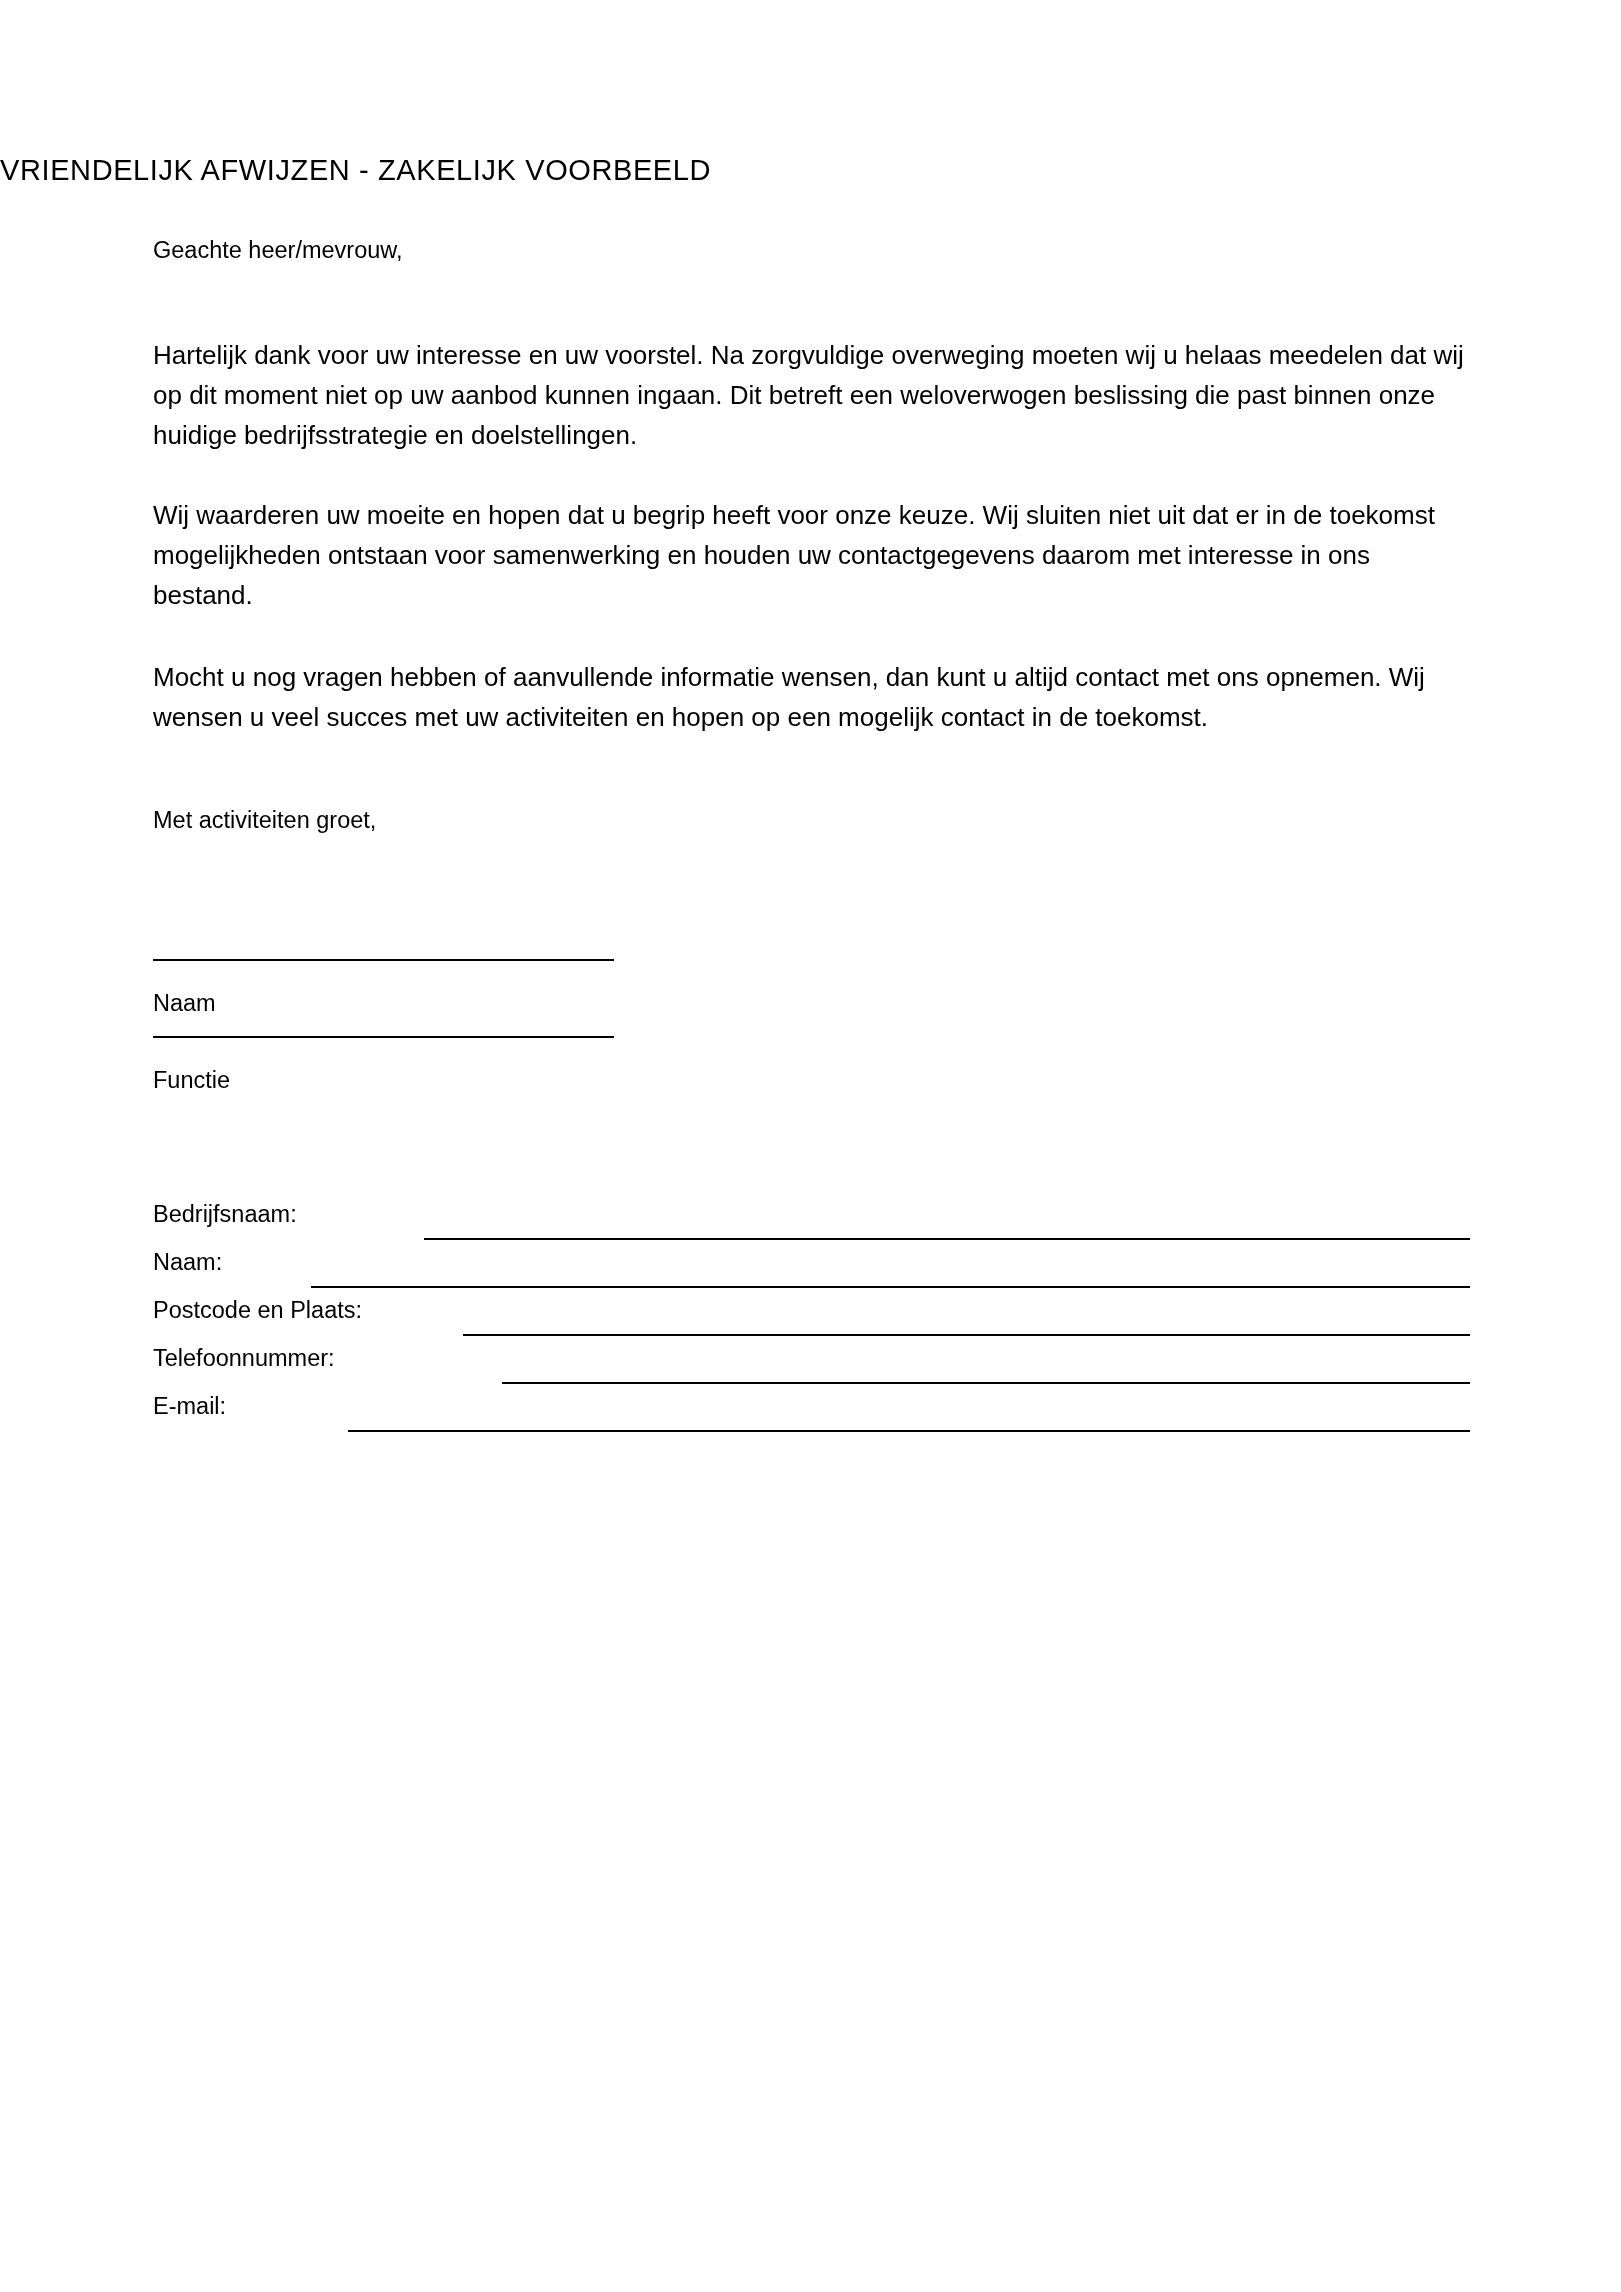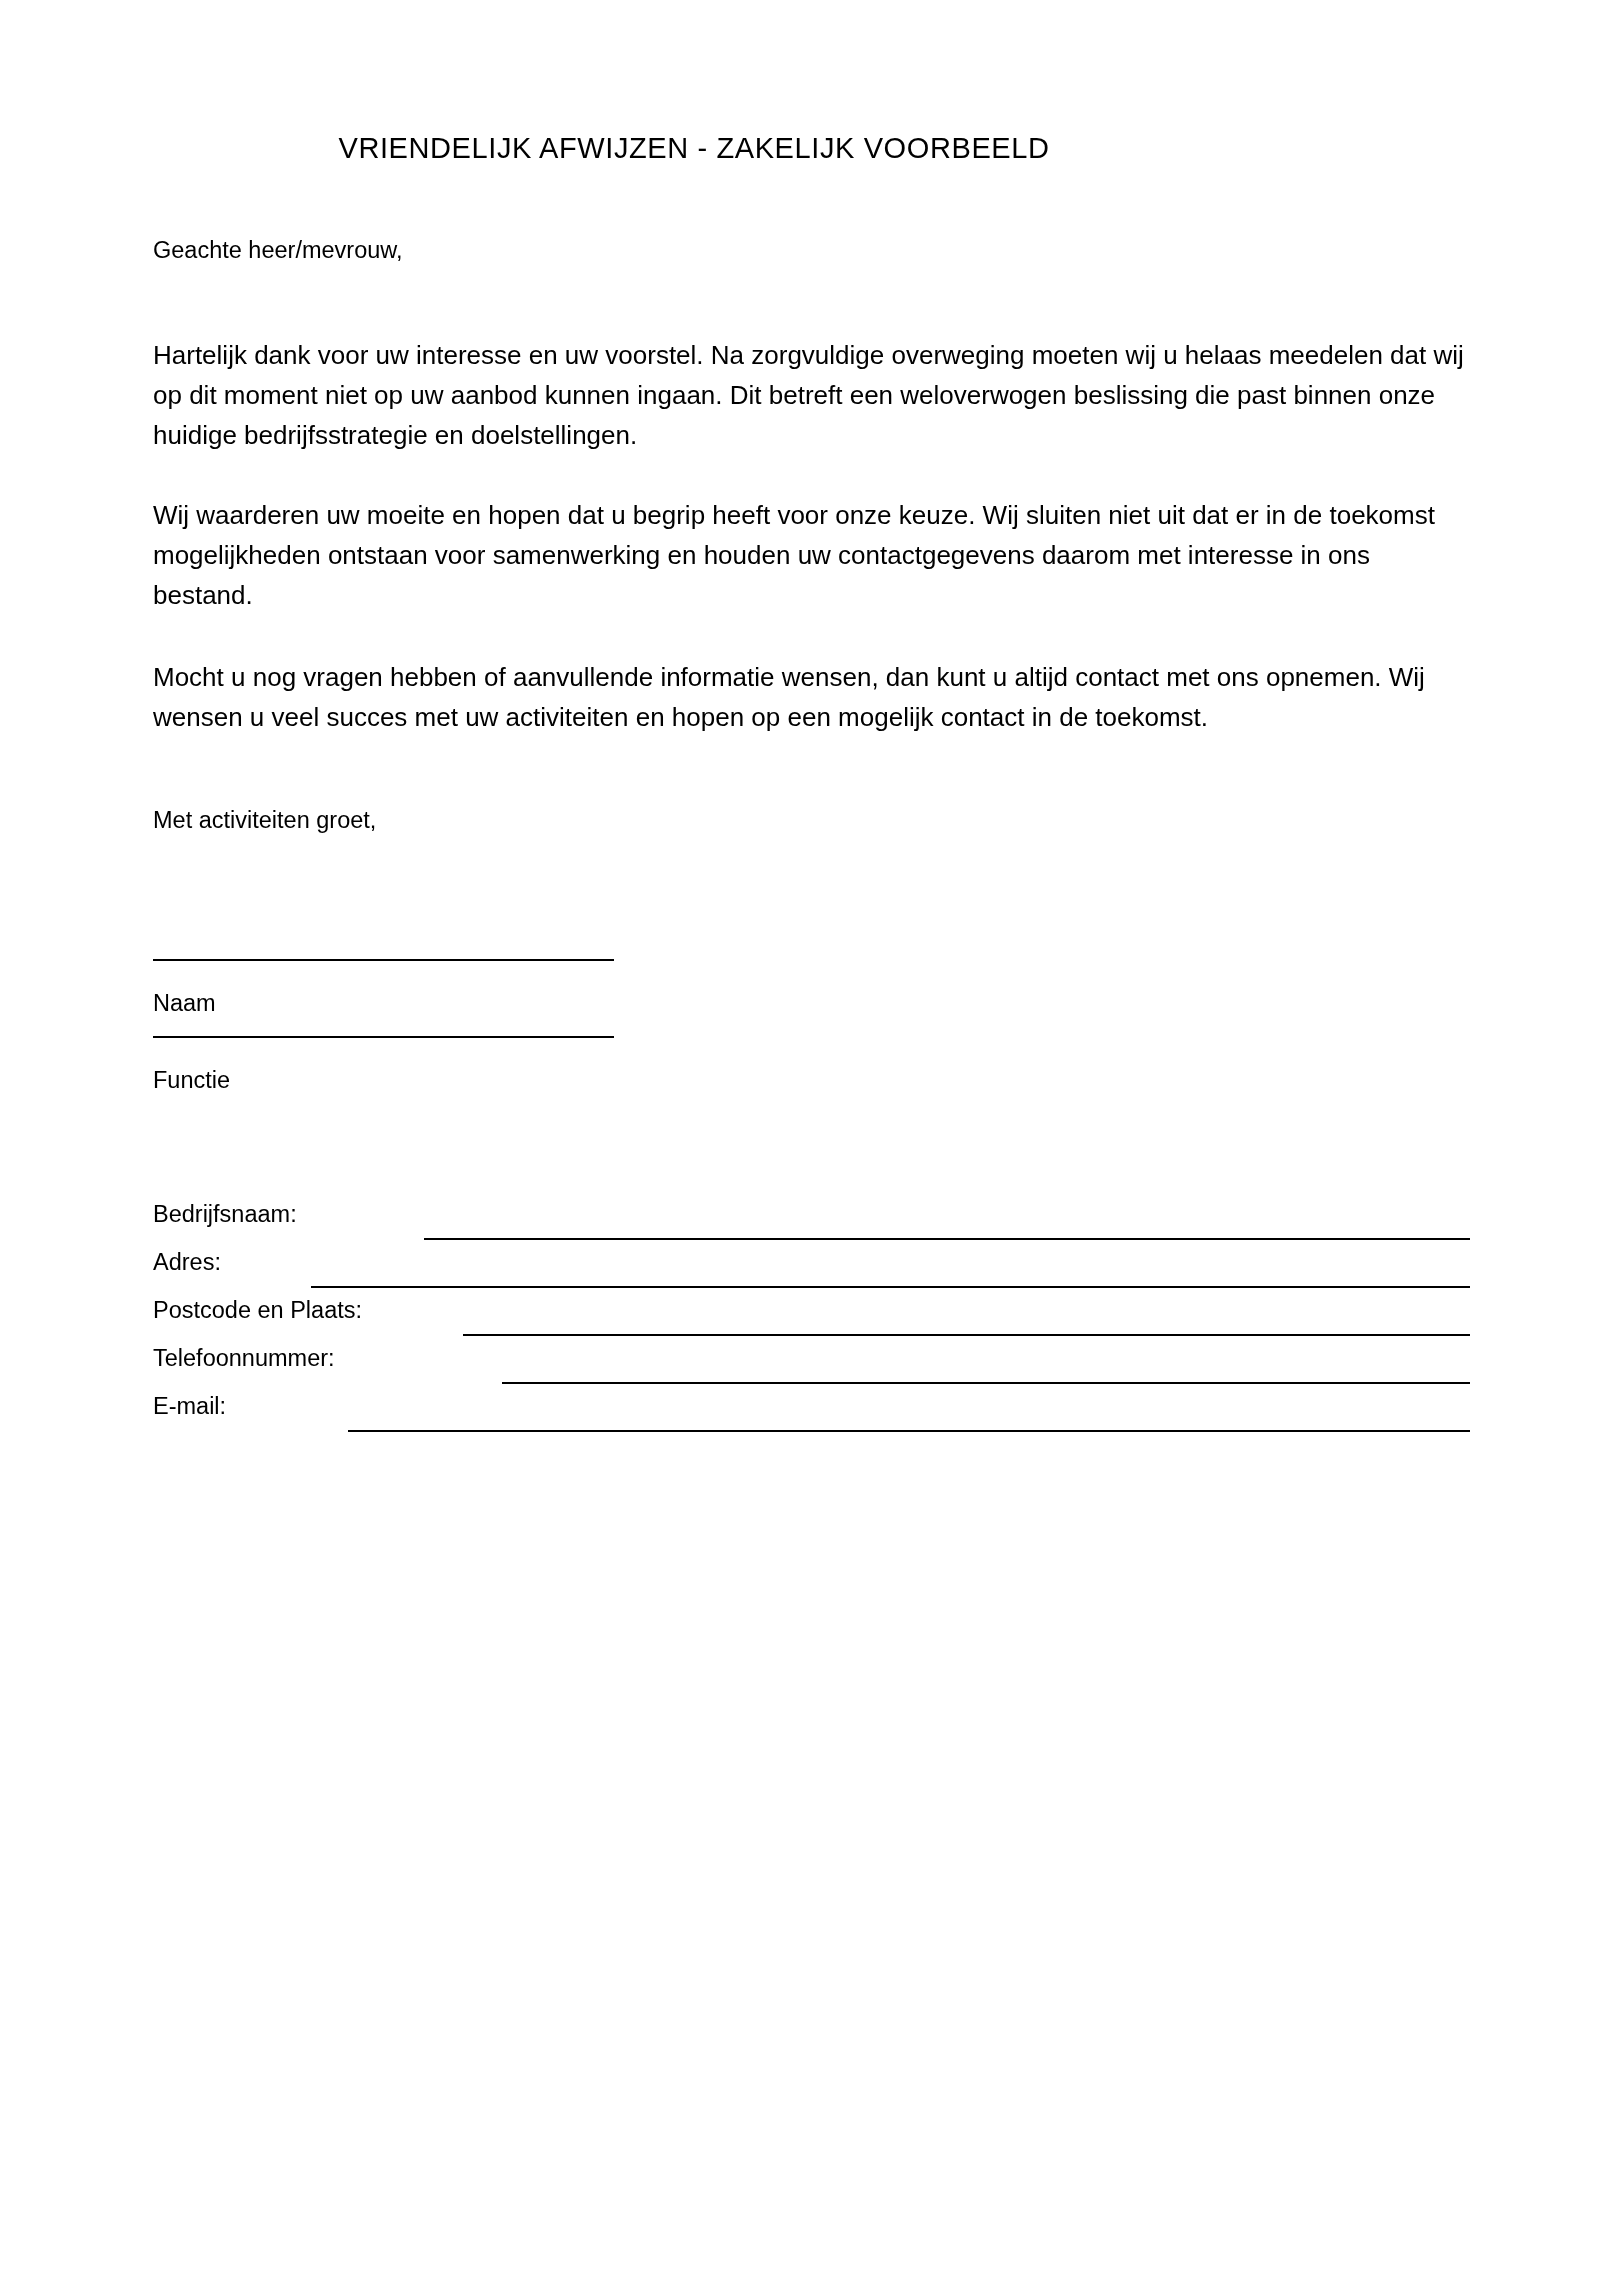--- a/index.html
+++ b/index.html
@@ -17,24 +17,24 @@
     position: relative;
     width: 1621px;
     height: 2293px;
     margin: 0 auto;
     background: #ffffff;
     overflow: hidden;
     box-sizing: border-box;
   }
   .doc-title {
     position: absolute;
-    top: 112px;
+    top: 134px;
     left: 0;
     width: 1388px;
-    text-align: center;
+    text-align: left;
     font-size: 29px;
     font-weight: 400;
     letter-spacing: 0.6px;
     line-height: 1.2;
     white-space: nowrap;
   }
   .body-block {
     position: absolute;
     left: 153px;
     width: 1317px;
@@ -137,21 +137,21 @@
   </div>
 
   <div class="contact-block">
 
     <div class="contact-row">
       <span class="contact-label">Bedrijfsnaam:</span>
       <span class="contact-rule rule-w-1"></span>
     </div>
 
     <div class="contact-row">
-      <span class="contact-label">Adres:</span>
+      <span class="contact-label">Naam:</span>
       <span class="contact-rule rule-w-2"></span>
     </div>
 
     <div class="contact-row">
       <span class="contact-label">Postcode en Plaats:</span>
       <span class="contact-rule rule-w-3"></span>
     </div>
 
     <div class="contact-row">
       <span class="contact-label">Telefoonnummer:</span>

